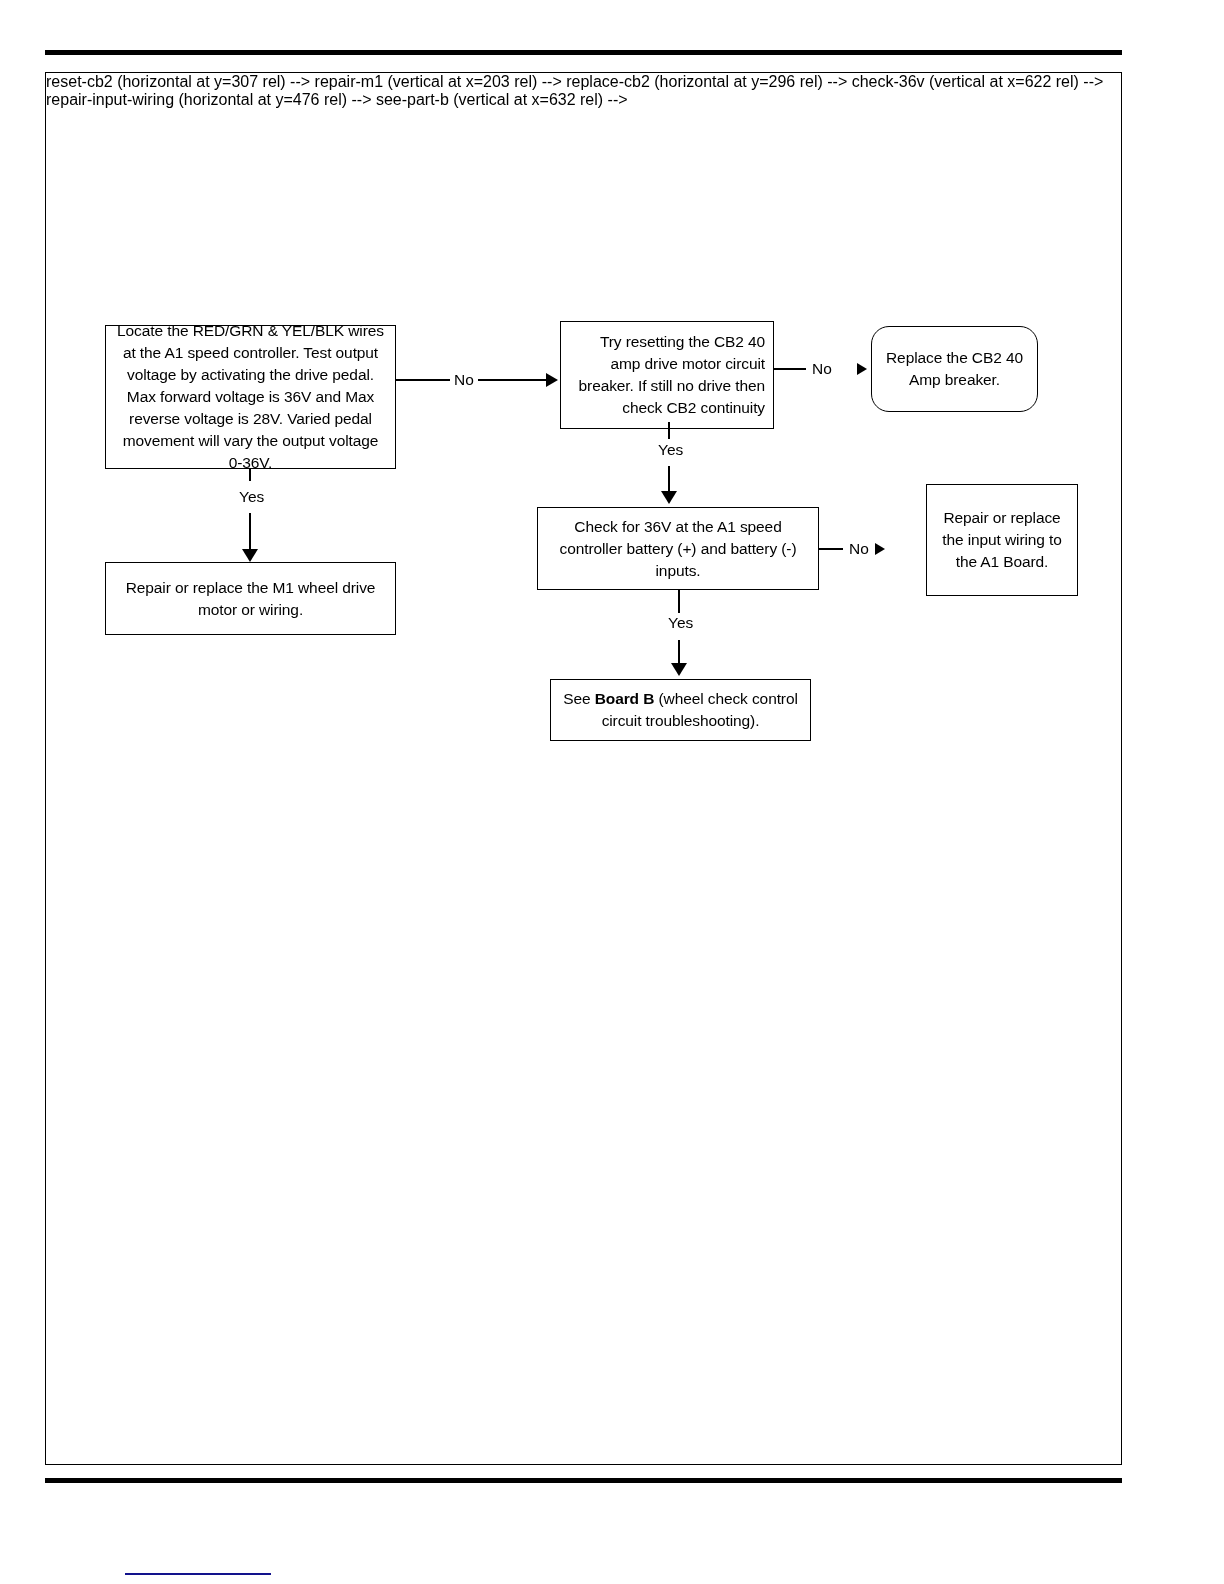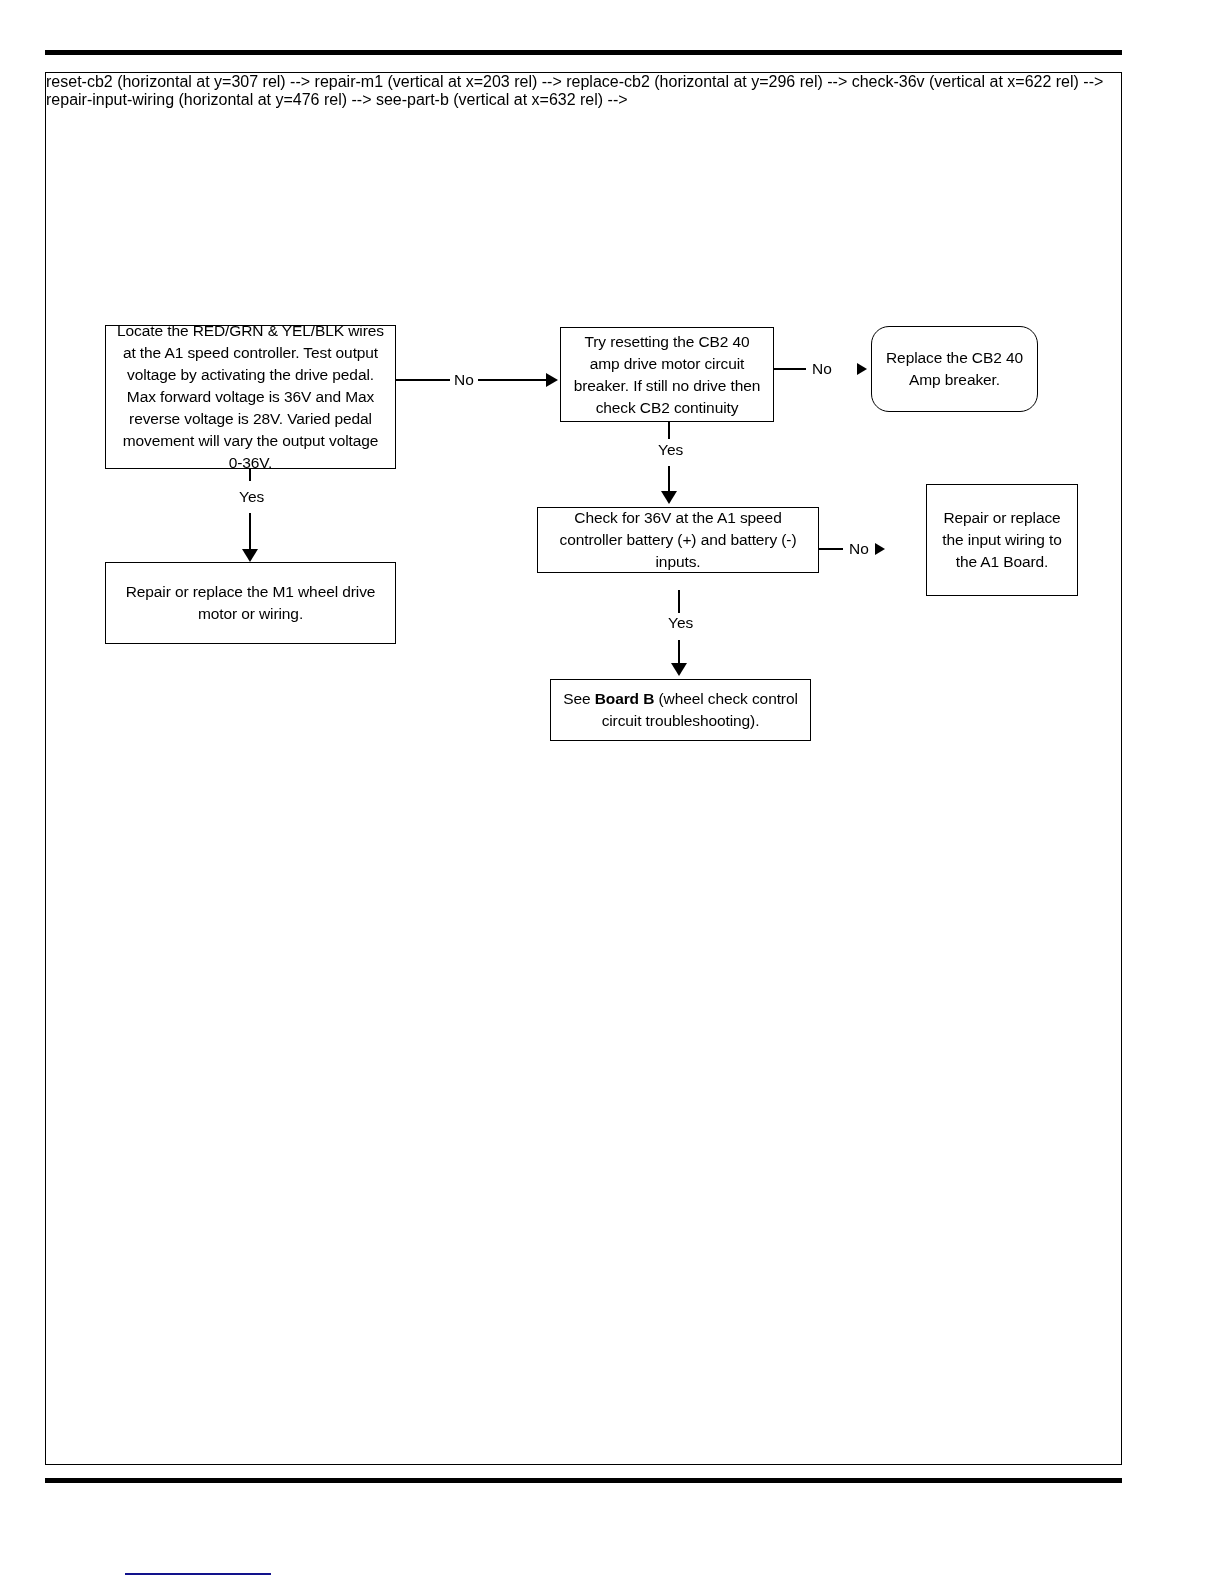--- a/index.html
+++ b/index.html
@@ -111,33 +111,33 @@
   <div class="rule-thick" id="rule-bottom"></div>
 
   <div id="page-frame">
 
     
 
     <div class="node" style="left:59px; top:252px; width:291px; height:144px;align-items:center;">
       <span class="txt">Locate the RED/GRN &amp; YEL/BLK wires at the A1 speed controller.  Test output voltage by activating the drive pedal.  Max forward voltage is 36V and Max reverse voltage is 28V.  Varied pedal movement will vary the output voltage 0-36V.</span>
     </div>
 
-    <div class="node" style="left:514px; top:254px; width:214px; height:95px;">
+    <div class="node" style="left:514px; top:248px; width:214px; height:108px;text-align:right;">
       <span class="txt">Try resetting the CB2 40 amp drive motor circuit breaker.  If still no drive then check CB2 continuity</span>
     </div>
 
     <div class="node" style="left:825px; top:253px; width:167px; height:86px;border-radius:18px;">
       <span class="txt">Replace the CB2 40 Amp breaker.</span>
     </div>
 
-    <div class="node" style="left:59px; top:489px; width:291px; height:82px;">
+    <div class="node" style="left:59px; top:489px; width:291px; height:73px;">
       <span class="txt">Repair or replace the M1 wheel drive motor or wiring.</span>
     </div>
 
-    <div class="node" style="left:491px; top:434px; width:282px; height:66px;">
+    <div class="node" style="left:491px; top:434px; width:282px; height:83px;">
       <span class="txt">Check for 36V at the A1 speed controller battery (+) and battery (-) inputs.</span>
     </div>
 
     <div class="node" style="left:880px; top:411px; width:152px; height:112px;">
       <span class="txt">Repair or replace the input wiring to the A1 Board.</span>
     </div>
 
     <div class="node" style="left:504px; top:606px; width:261px; height:62px;">
       <span class="txt"><span>See </span><b>Board B</b><span> (wheel check control circuit troubleshooting).</span></span>
     </div>

